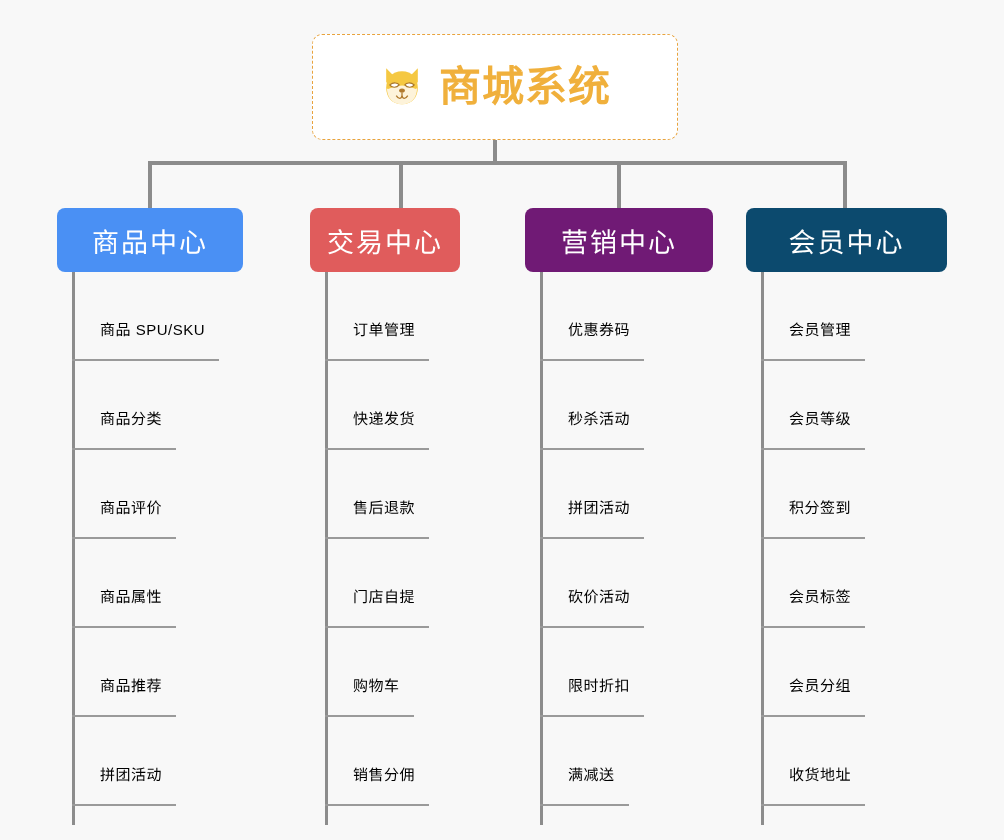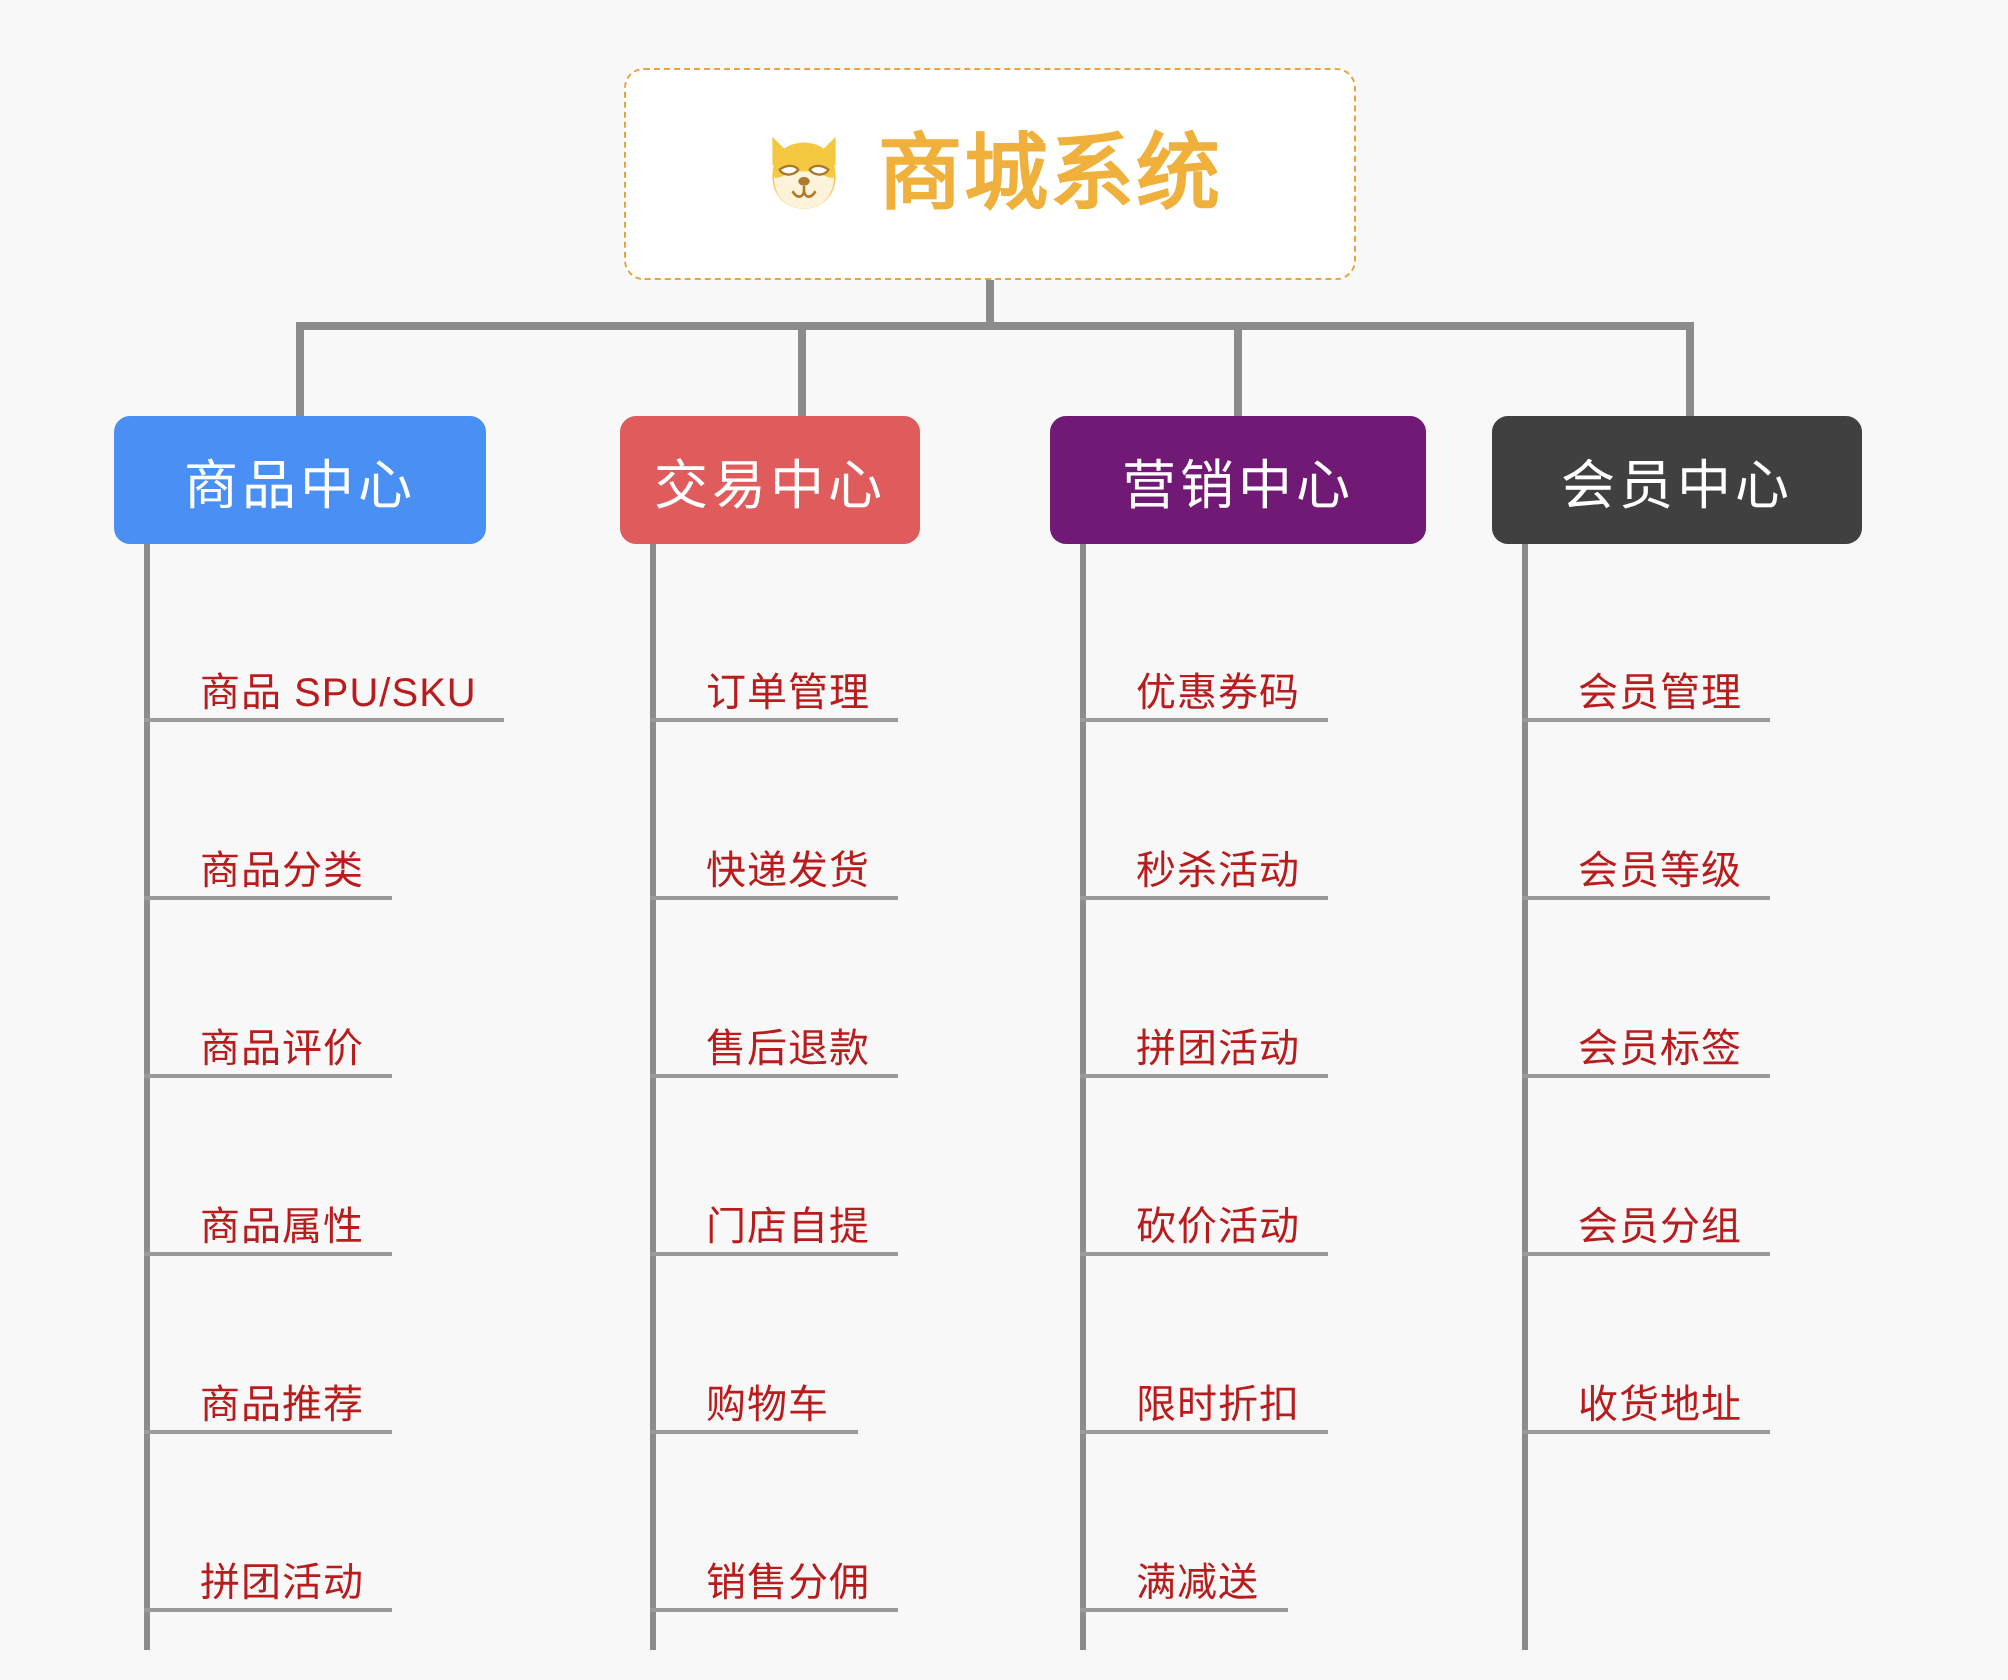--- a/index.html
+++ b/index.html
@@ -104,23 +104,23 @@
 
   .leaf {
     position: relative;
     height: 89px;
     display: flex;
     align-items: flex-end;
     box-sizing: border-box;
   }
   .leaf-label {
     display: inline-block;
-    padding: 0 14px 0 28px;
-    font-size: 20px;
-    color: #b91c1c;
+    padding: 0 14px 20px 28px;
+    font-size: 15px;
+    color: #000000;
     white-space: nowrap;
     border-bottom: 2px solid #9a9a9a;
     letter-spacing: 0.5px;
   }
 
   
   #col-0 { left: 57px; border-radius: 25px; }
   #col-0 .cat-box { width: 186px; background: #4a90f4; }
   #col-0 .spine { left: 15px; height: 553px; }
   #col-0 .items { left: 15px; }
@@ -129,21 +129,21 @@
   #col-1 .cat-box { width: 150px; background: #e05c5c; justify-content: center; }
   #col-1 .spine { left: 15px; height: 553px; }
   #col-1 .items { left: 15px; }
 
   #col-2 { left: 525px; }
   #col-2 .cat-box { width: 188px; background: #701a75; font-family: Liberation Serif, serif; }
   #col-2 .spine { left: 15px; height: 553px; }
   #col-2 .items { left: 15px; }
 
   #col-3 { left: 746px; }
-  #col-3 .cat-box { width: 185px; background: #404040; }
+  #col-3 .cat-box { width: 201px; background: #0c4a6e; }
   #col-3 .spine { left: 15px; height: 553px; }
   #col-3 .items { left: 15px; }
 </style>
 </head>
 <body>
 
 <div id="canvas">
 
   <div class="root-node">
     <svg class="root-logo" viewBox="0 0 64 64" aria-hidden="true">
@@ -257,20 +257,23 @@
     </div>
     <div class="spine"></div>
     <div class="items">
       <div class="leaf">
           <span class="leaf-label">会员管理</span>
         </div>
       <div class="leaf">
           <span class="leaf-label">会员等级</span>
         </div>
       <div class="leaf">
+          <span class="leaf-label">积分签到</span>
+        </div>
+      <div class="leaf">
           <span class="leaf-label">会员标签</span>
         </div>
       <div class="leaf">
           <span class="leaf-label">会员分组</span>
         </div>
       <div class="leaf">
           <span class="leaf-label">收货地址</span>
         </div>
     </div>
   </div>

